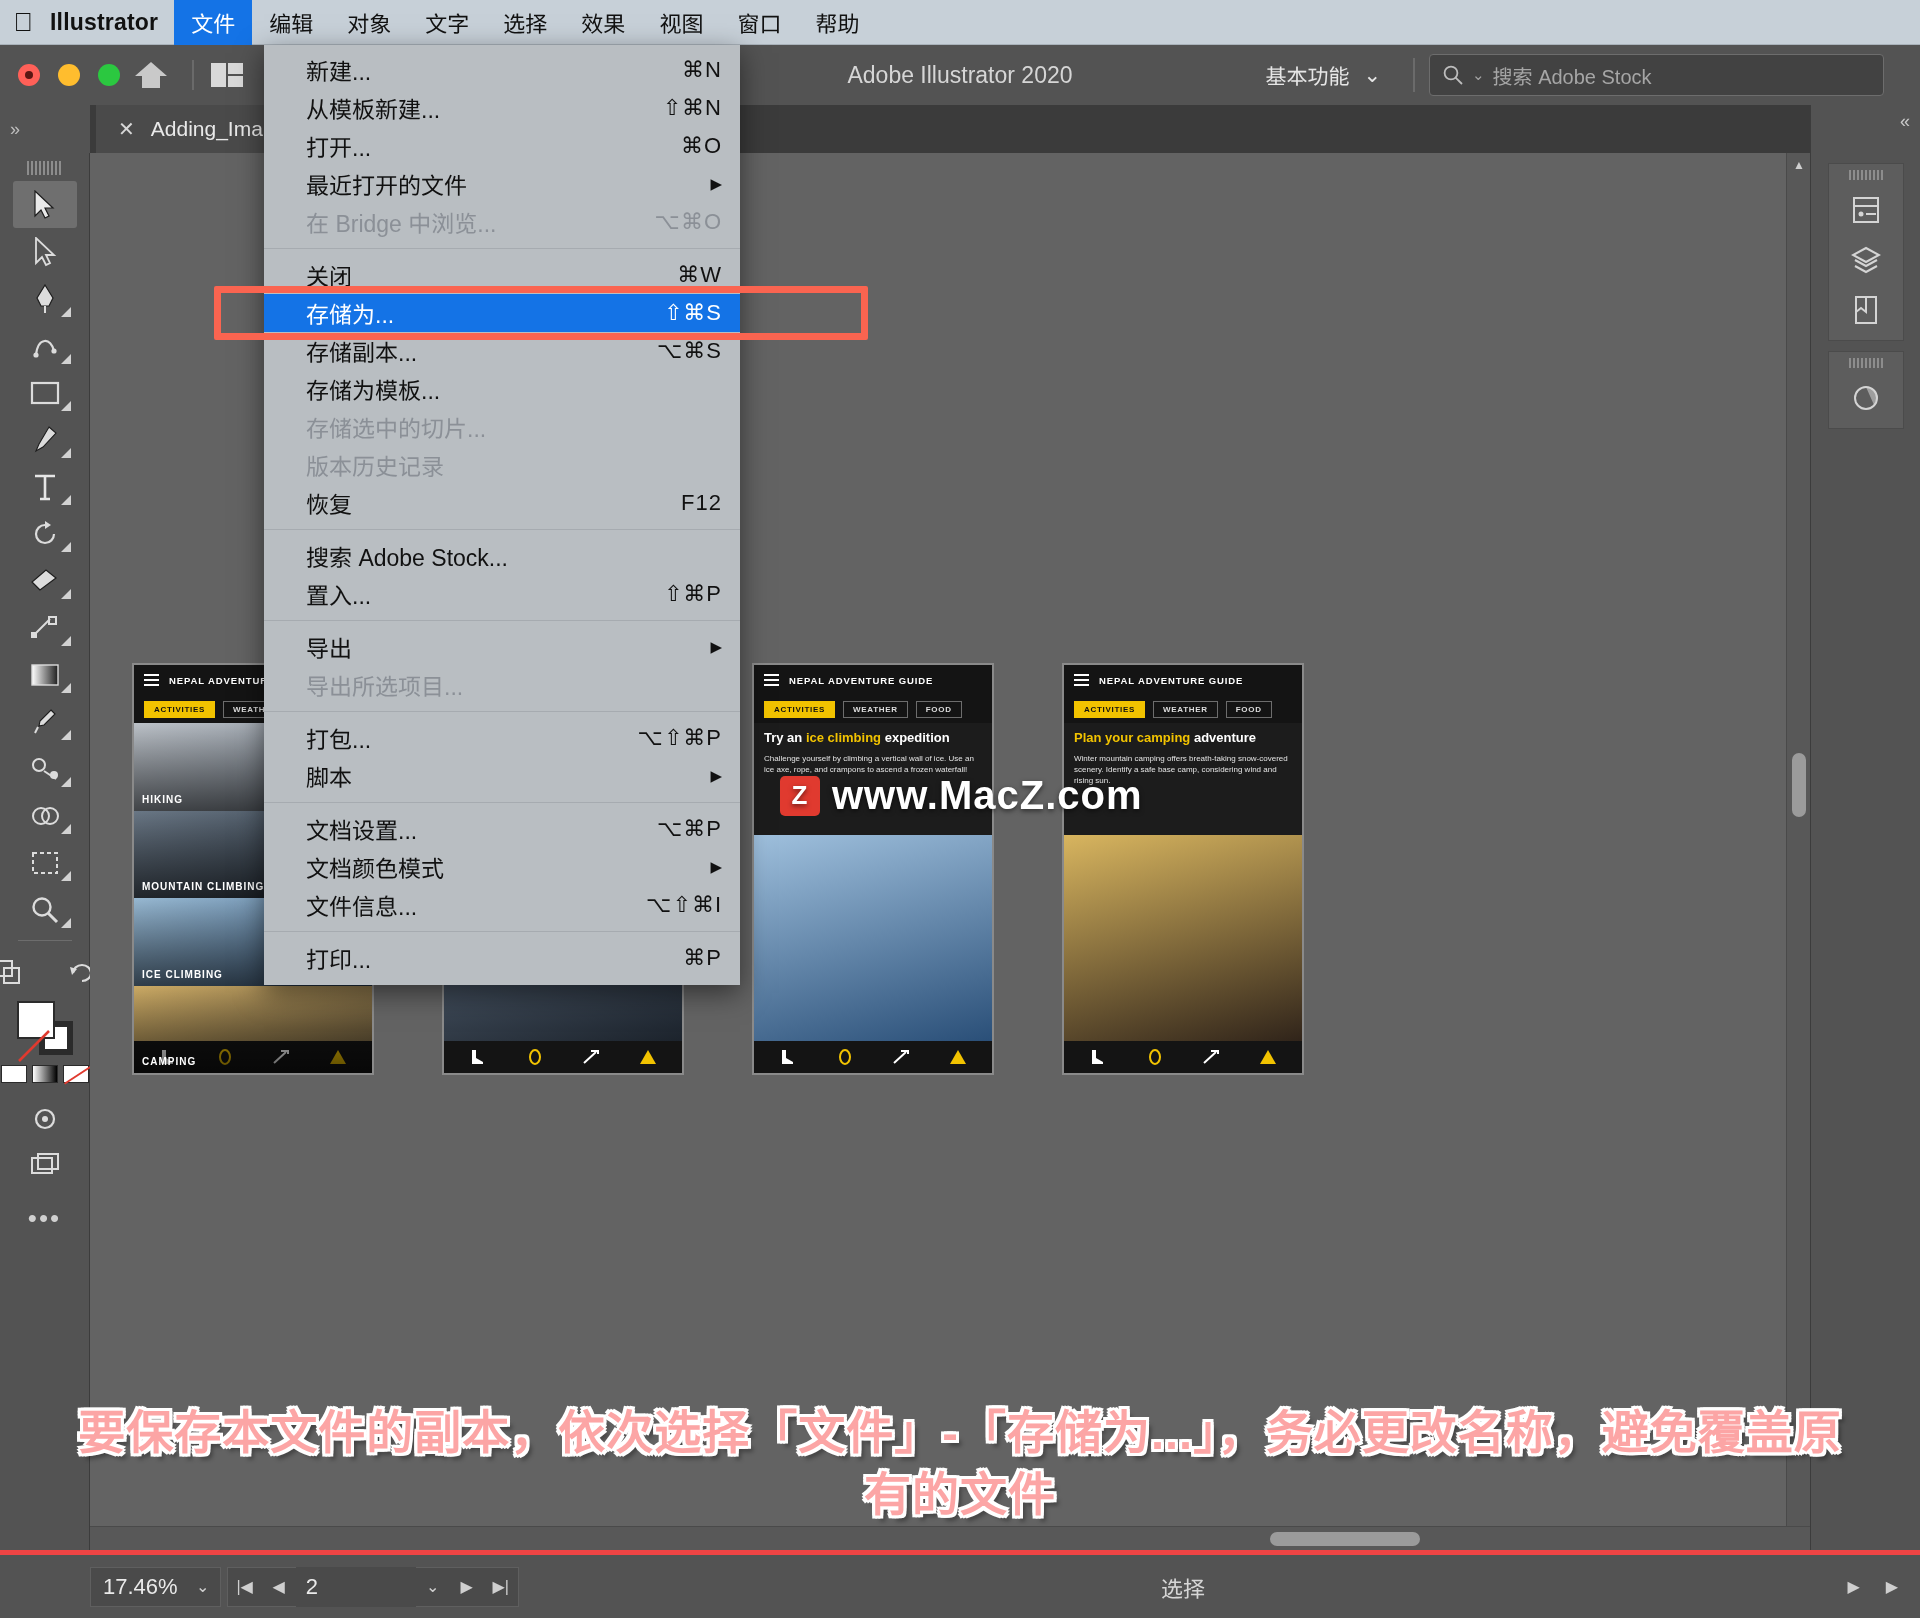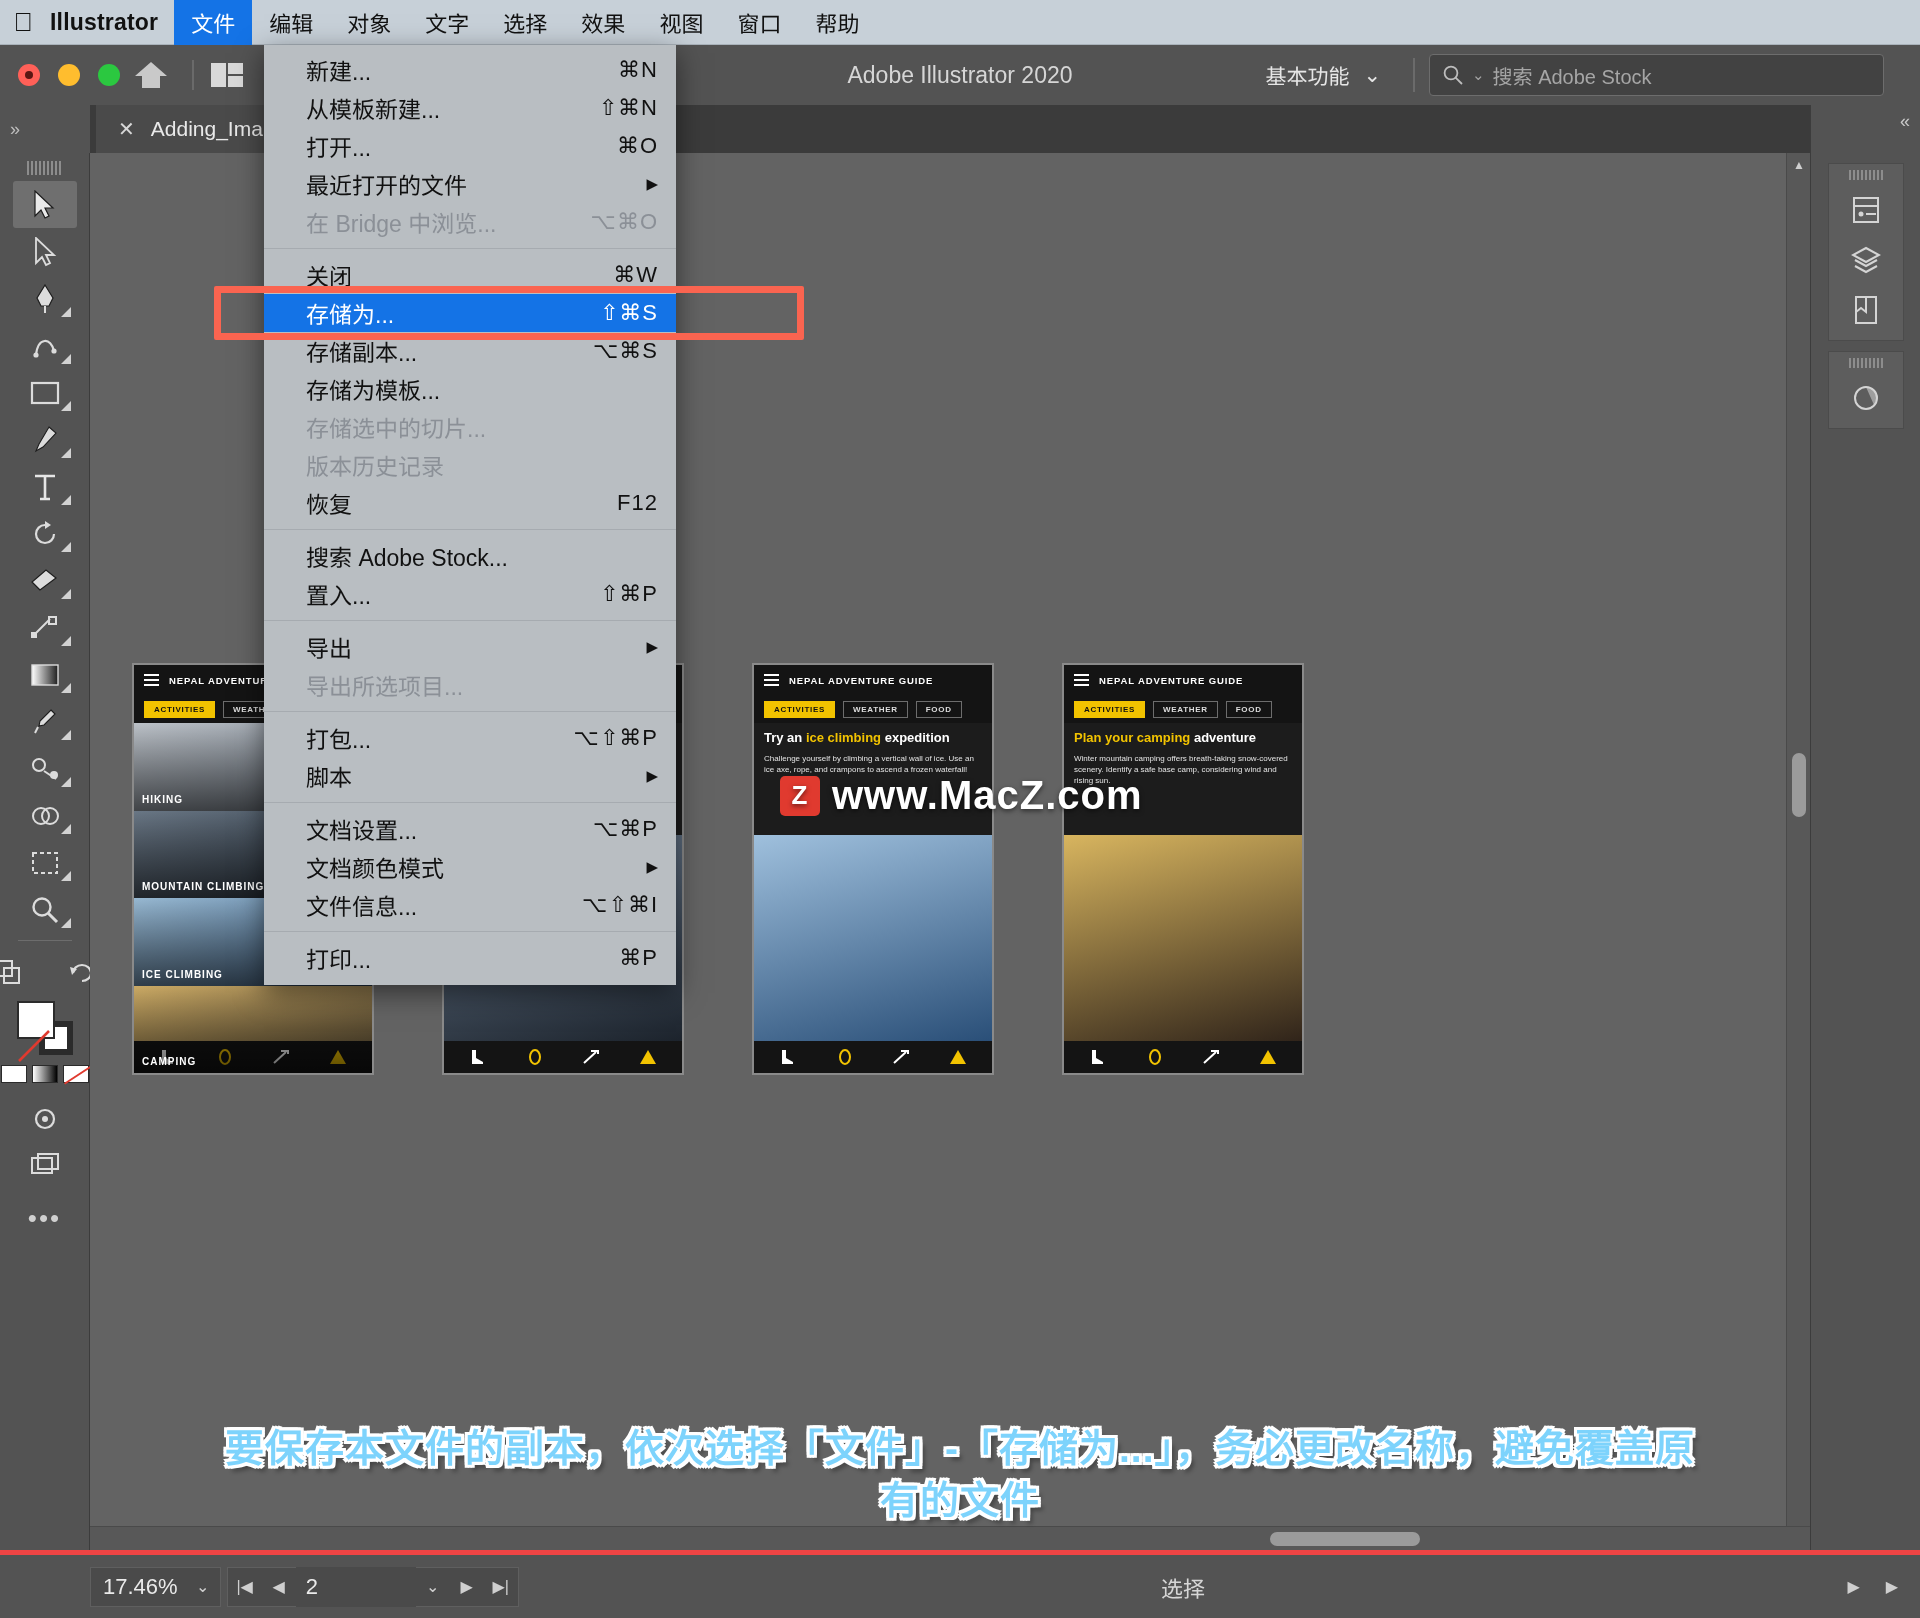--- a/index.html
+++ b/index.html
@@ -158,21 +158,21 @@
   .sb-left-pad{width:90px;}
   .sb-box{height:40px;display:flex;align-items:center;background:#4a4a4a;border:1px solid #5f5f5f;}
   .sb-zoom{padding:0 8px 0 12px;color:#eaeaea;font-size:22px;}
   .sb-btn{width:34px;height:40px;display:flex;align-items:center;justify-content:center;color:#cfcfcf;font-size:16px;}
   .sb-page{width:120px;height:40px;background:#4a4a4a;color:#eaeaea;font-size:22px;display:flex;align-items:center;padding-left:10px;}
   .sb-status{flex:1;display:flex;align-items:center;justify-content:center;color:#d6d6d6;font-size:22px;}
   .sb-right{display:flex;align-items:center;gap:26px;padding-right:22px;color:#cfcfcf;font-size:16px;}
 
   
   .menu-pop{
-    position:absolute;left:264px;top:45px;width:412px;background:#b9bec2;
+    position:absolute;left:264px;top:45px;width:476px;background:#b9bec2;
     box-shadow:0 8px 26px rgba(0,0,0,.5);z-index:100;padding:6px 0 8px;
   }
   .menu-row{
     height:38px;display:flex;align-items:center;justify-content:space-between;
     padding:0 18px 0 42px;color:#111;font-size:23px;white-space:nowrap;
   }
   .menu-row.dim{color:#8b9097;}
   .menu-row .sc{font-size:22px;color:#111;letter-spacing:1px;}
   .menu-row.dim .sc{color:#8b9097;}
   .menu-row .tri{font-size:15px;}
@@ -181,21 +181,21 @@
   .menu-row.hi .sc{color:#fff;}
   .hl-wrap{position:relative;}
   .hl-box{
     position:absolute;left:-50px;right:-128px;top:-8px;bottom:-8px;
     border:7px solid #fa6450;border-radius:2px;pointer-events:none;z-index:120;
   }
 
   
   .annot{
     position:absolute;left:0;right:0;bottom:92px;text-align:center;z-index:90;
-    font-size:39px;font-weight:bold;color:#7dd3fc;line-height:1.32;
+    font-size:47px;font-weight:bold;color:#fca5a5;line-height:1.32;
     letter-spacing:1px;
     text-shadow:
       -3px -3px 0 #fff, 3px -3px 0 #fff, -3px 3px 0 #fff, 3px 3px 0 #fff,
       0 -3px 0 #fff, 0 3px 0 #fff, -3px 0 0 #fff, 3px 0 0 #fff,
       5px 6px 4px rgba(0,0,0,.35);
     padding:0 40px;
   }
 </style>
 </head>
 <body>

